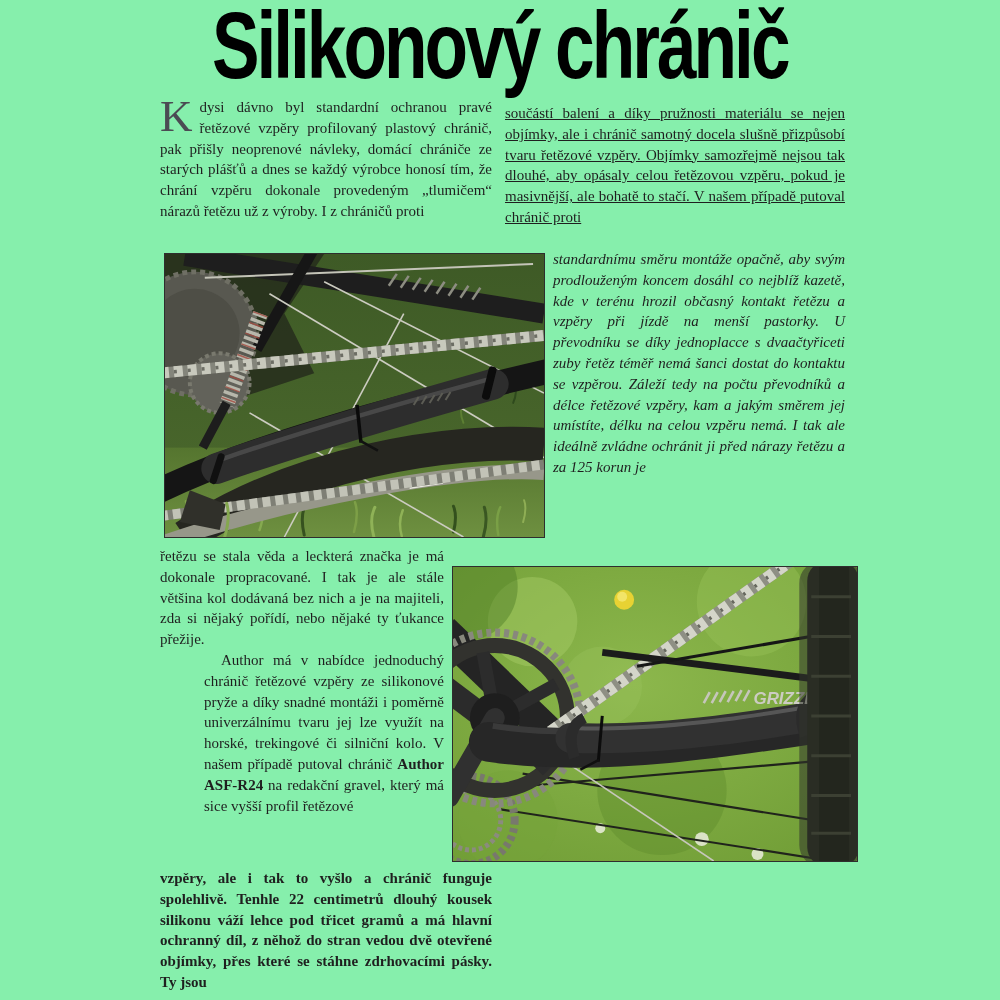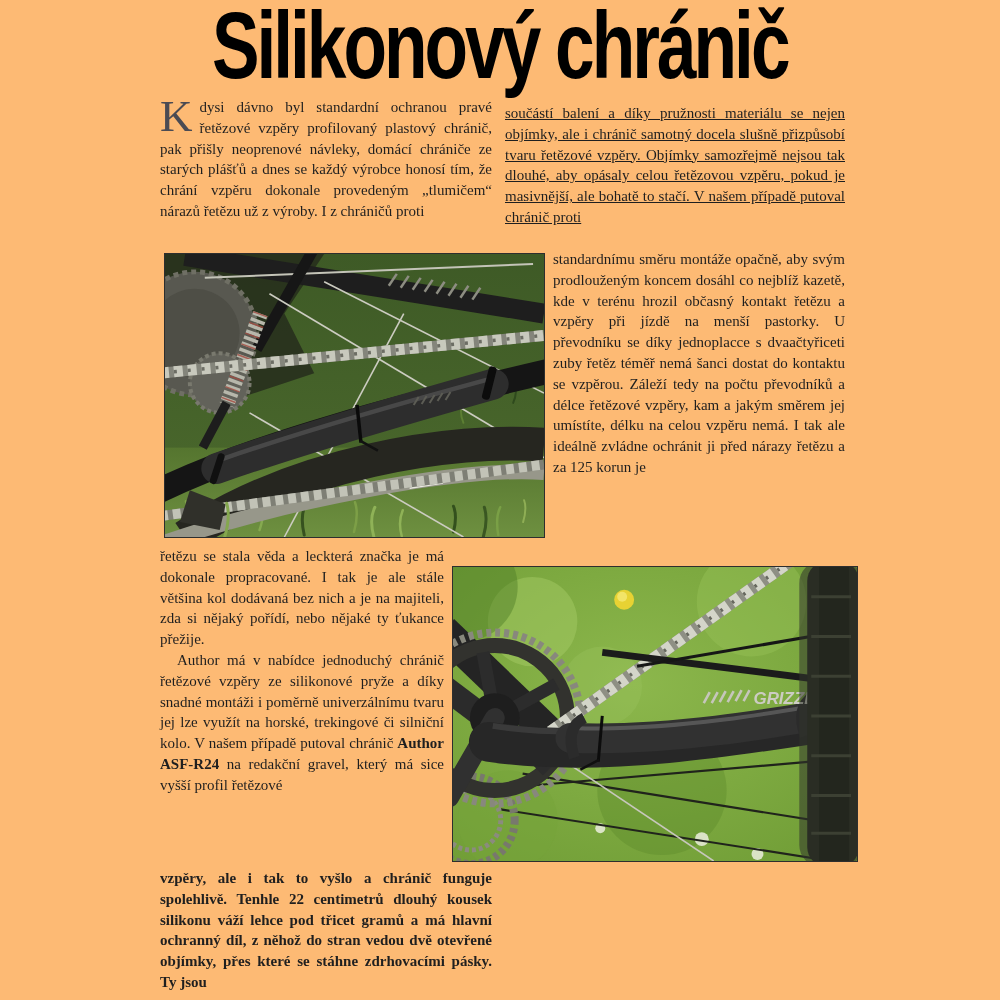--- a/index.html
+++ b/index.html
@@ -1,24 +1,24 @@
 <!DOCTYPE html>
 <html lang="cs"><head>
 <meta charset="utf-8">
 <style>
   html,body{margin:0;padding:0;background:#fff;}
-  .page{position:relative;width:1000px;height:1000px;background:#fdba74;overflow:hidden;
+  .page{position:relative;width:1000px;height:1000px;background:#86efac;overflow:hidden;
         font-family:"Liberation Serif",serif;}
   .title-wrap{position:absolute;top:0;left:0;width:1000px;text-align:center;}
   .title-text{display:inline-block;font-family:"Liberation Sans",sans-serif;font-weight:bold;
         font-size:95px;line-height:90px;letter-spacing:-4px;transform:scaleX(.75);
         transform-origin:50% 0;white-space:nowrap;color:#000;}
   .seg{position:absolute;text-align:justify;font-size:15px;line-height:20.8px;color:#1f1f1f;}
   .seg p{margin:0;}
-  .seg p.indent{text-indent:17px;}
+  .seg p.indent{text-indent:17px;margin-left:44px;}
   .dropcap{float:left;font-size:45px;line-height:37px;padding:1px 7px 0 0;color:#4b4b53;}
   .byline{text-align:right;font-weight:bold;margin-top:2px;}
   .photo{position:absolute;border:1px solid #2e2e2e;box-sizing:border-box;background:#47642c;}
   .photo svg{display:block;width:100%;height:100%;}
   b{font-weight:bold;}
 </style>
 </head>
 <body>
 
 <div class="page">
@@ -129,21 +129,21 @@
       </g>
       <path d="M25,238 l36,14 l-6,26 l-40,-8 z" fill="#30302a"></path>
       <g stroke-linecap="round" fill="none">
         <path d="M60,285 q6,-20 2,-34" stroke="#84a74e" stroke-width="3"></path>
         <path d="M210,285 q-5,-18 1,-30" stroke="#8fb257" stroke-width="3"></path>
         <path d="M320,285 q5,-18 1,-30" stroke="#3a5722" stroke-width="3"></path>
       </g>
     </svg>
   </div>
 
-  <div class="seg" style="left:553px;top:249px;width:292px;">
+  <div class="seg" style="left:553px;top:249px;width:292px;font-style:italic;">
     <p>standardnímu směru montáže opačně, aby svým prodlouženým koncem dosáhl co nejblíž kazetě, kde v terénu hrozil občasný kontakt řetězu a vzpěry při jízdě na menší pastorky. U převodníku se díky jednoplacce s dvaačtyřiceti zuby řetěz téměř nemá šanci dostat do kontaktu se vzpěrou. Záleží tedy na počtu převodníků a délce řetězové vzpěry, kam a jakým směrem jej umístíte, délku na celou vzpěru nemá. I tak ale ideálně zvládne ochránit ji před nárazy řetězu a za 125 korun je</p>
   </div>
 
   <div class="seg" style="left:160px;top:546px;width:284px;">
     <p>řetězu se stala věda a leckterá značka je má dokonale propracované. I tak je ale stále většina kol dodávaná bez nich a je na majiteli, zda si nějaký pořídí, nebo nějaké ty ťukance přežije.</p>
     <p class="indent"><span>Author má v nabídce jednoduchý chránič řetězové vzpěry ze silikonové pryže a díky snadné montáži i poměrně univerzálnímu tvaru jej lze využít na horské, trekingové či silniční kolo. V našem případě putoval chránič </span><b>Author ASF-R24</b><span> na redakční gravel, který má sice vyšší profil řetězové</span></p>
   </div>
 
   <div class="photo" style="left:452px;top:566px;width:406px;height:296px;">
     <svg viewBox="0 0 406 296" preserveAspectRatio="none">

